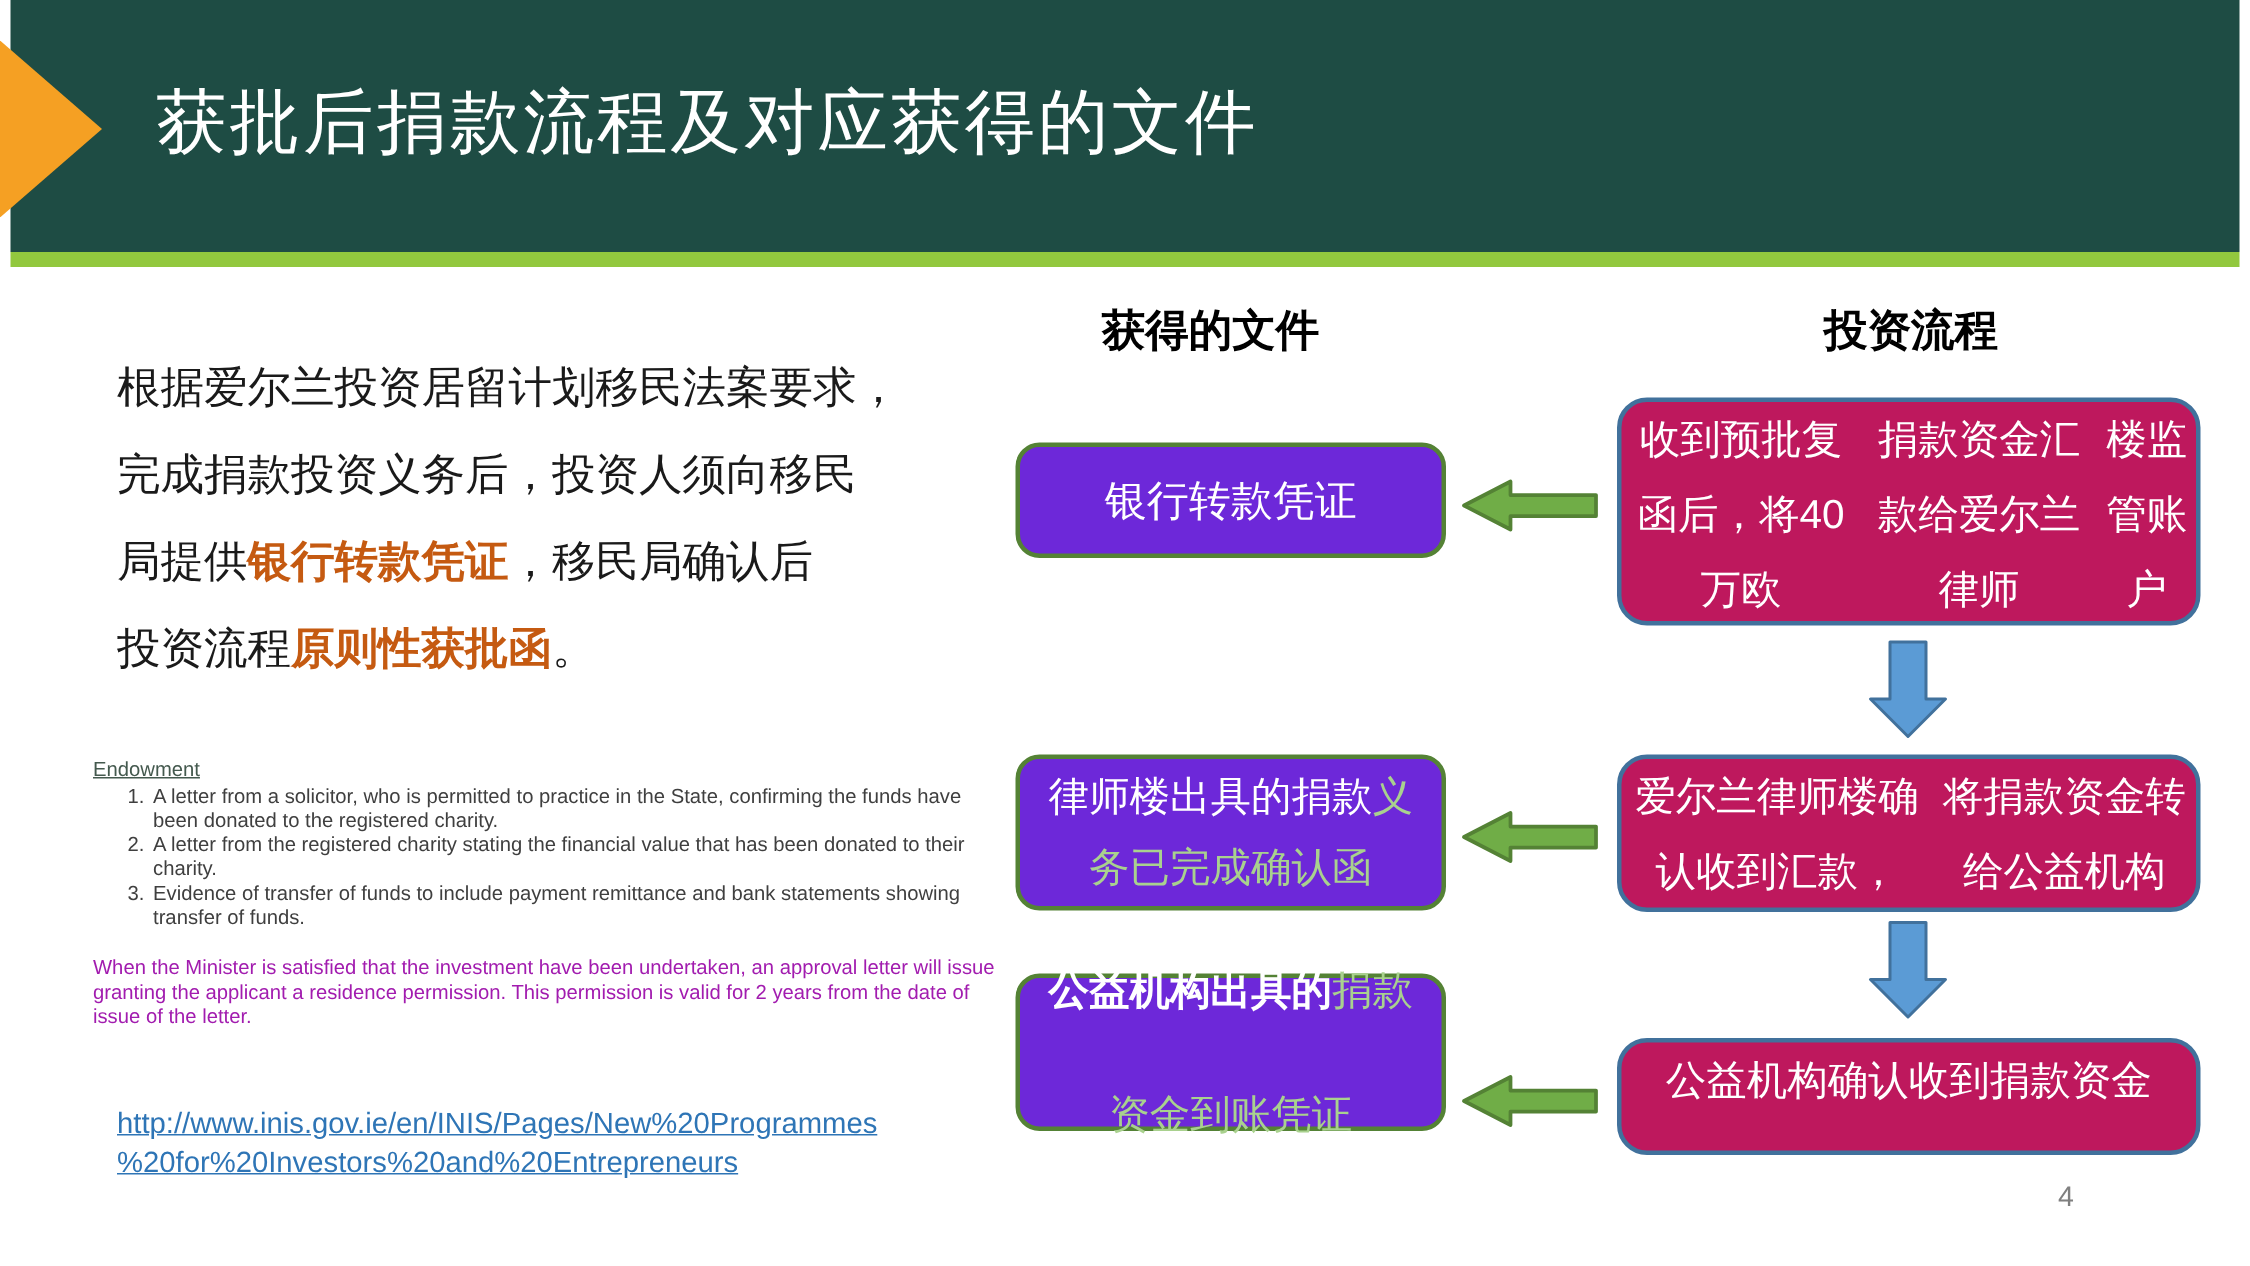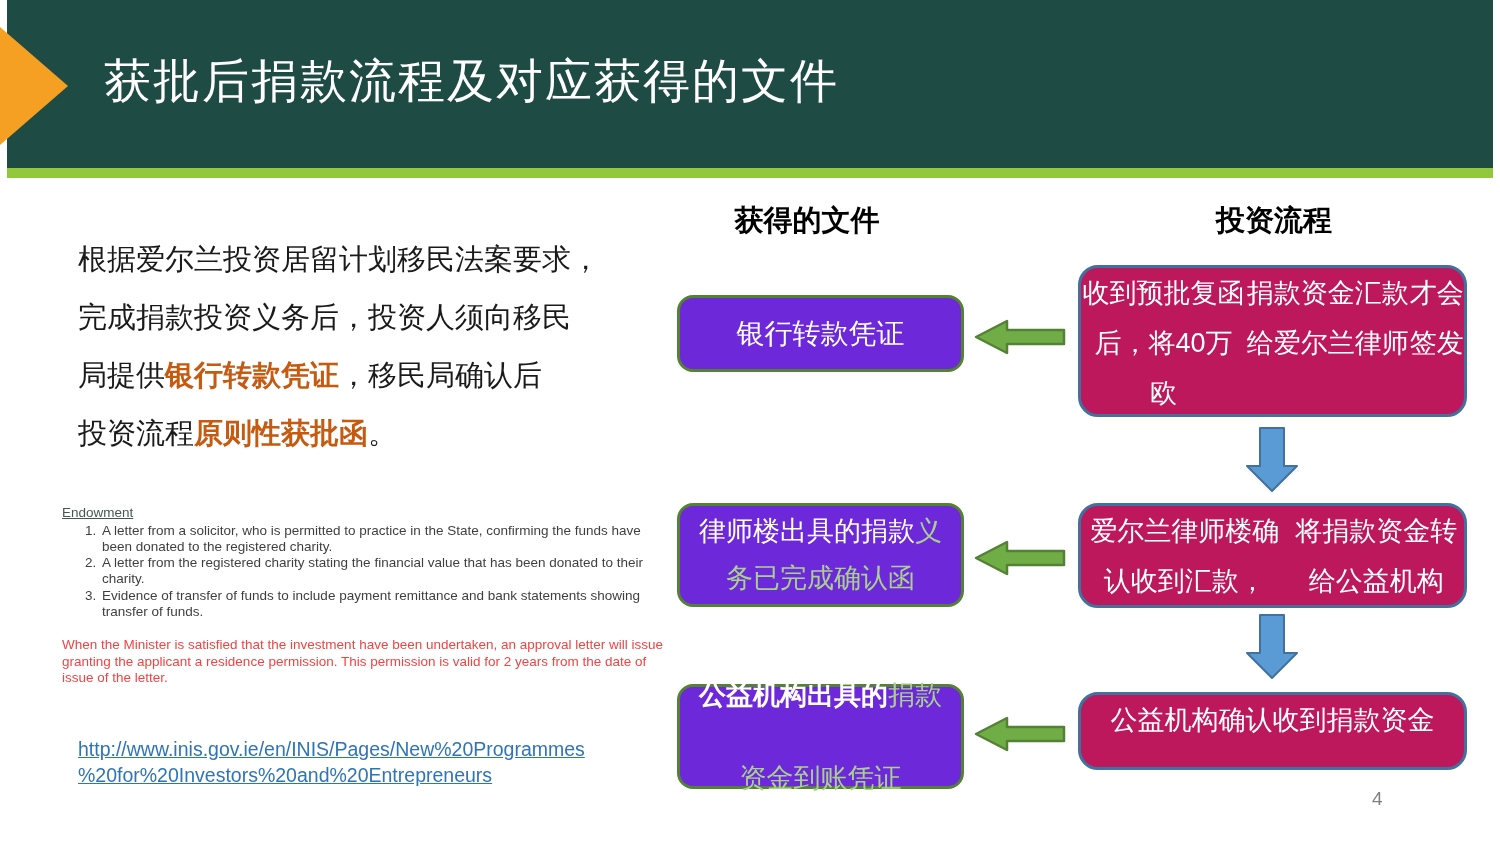--- a/index.html
+++ b/index.html
@@ -15,35 +15,35 @@
   .title{position:absolute;left:104px;top:50px;font-size:47px;font-weight:400;color:#ffffff;letter-spacing:2px;white-space:nowrap;}
   
   .intro{position:absolute;left:78px;top:230px;width:600px;font-size:29px;line-height:58px;color:#1a1a1a;}
   .intro .line{white-space:nowrap;}
   .hl{color:#C55A11;font-weight:bold;}
   
   .endowment{position:absolute;left:62px;top:505px;width:614px;font-size:13.5px;line-height:15.8px;color:#3f3f3f;}
   .endowment-heading{color:#44594E;text-decoration:underline;margin:0 0 2px 0;font-size:13.5px;font-weight:400;}
   .endowment ol{margin:0;padding:0 0 0 38px;}
   .endowment li{margin:0 12px 1px 0;padding-left:2px;}
-  .note{position:absolute;left:62px;top:637px;width:604px;font-size:13.5px;line-height:16.5px;color:#ef4444;}
+  .note{position:absolute;left:62px;top:637px;width:604px;font-size:13.5px;line-height:16.5px;color:#a21caf;}
   
   .inis-link{position:absolute;left:78px;top:736px;font-size:19.5px;line-height:26px;color:#2E75B6;
     text-decoration:underline;cursor:pointer;white-space:nowrap;}
   
   .col-header{position:absolute;top:201px;width:300px;text-align:center;font-size:29px;font-weight:bold;color:#000;}
   .col-header.left{left:657px;}
   .col-header.right{left:1124px;}
   
   .doc-box{position:absolute;left:677px;width:281px;background:#6d28d9;border:3px solid #548235;
     border-radius:16px;color:#ffffff;display:flex;flex-direction:column;justify-content:center;
     align-items:center;text-align:center;}
   .doc-1{top:295px;height:71px;font-size:28px;}
   .doc-2{top:503px;height:98px;font-size:27px;line-height:47px;}
-  .doc-3{top:684px;height:99px;font-size:27px;line-height:47px;gap:36px;}
+  .doc-3{top:649px;height:99px;font-size:27px;line-height:47px;gap:36px;}
   .light{color:#A9D18E;font-weight:400;}
   .wbold{font-weight:bold;}
   
   .step-box{position:absolute;left:1078px;width:383px;background:#be185d;border:3px solid #41719C;
     border-radius:20px;color:#ffffff;display:flex;flex-direction:row;justify-content:center;
     text-align:center;font-size:27px;line-height:50px;}
   .step-1{top:265px;height:146px;}
   .step-2{top:503px;height:99px;}
   .step-3{top:692px;height:72px;}
   
@@ -97,21 +97,21 @@
     <div><span class="light">务已完成确认函</span></div>
   </div>
   <div class="doc-box doc-3">
     <div><span class="wbold">公益机构出具的</span><span class="light">捐款</span></div>
     <div><span class="light">资金到账凭证</span></div>
   </div>
 
   <div class="step-box step-1">
     <div>收到预批复函后，将40万欧</div>
     <div>捐款资金汇款给爱尔兰律师</div>
-    <div>才会签发</div>
+    <div>楼监管账户</div>
   </div>
   <div class="step-box step-2">
     <div>爱尔兰律师楼确认收到汇款，</div>
     <div>将捐款资金转给公益机构</div>
   </div>
   <div class="step-box step-3">
     <div>公益机构确认收到捐款资金</div>
   </div>
 
   <svg class="green-arrow ga-1" viewBox="0 0 94 40">

